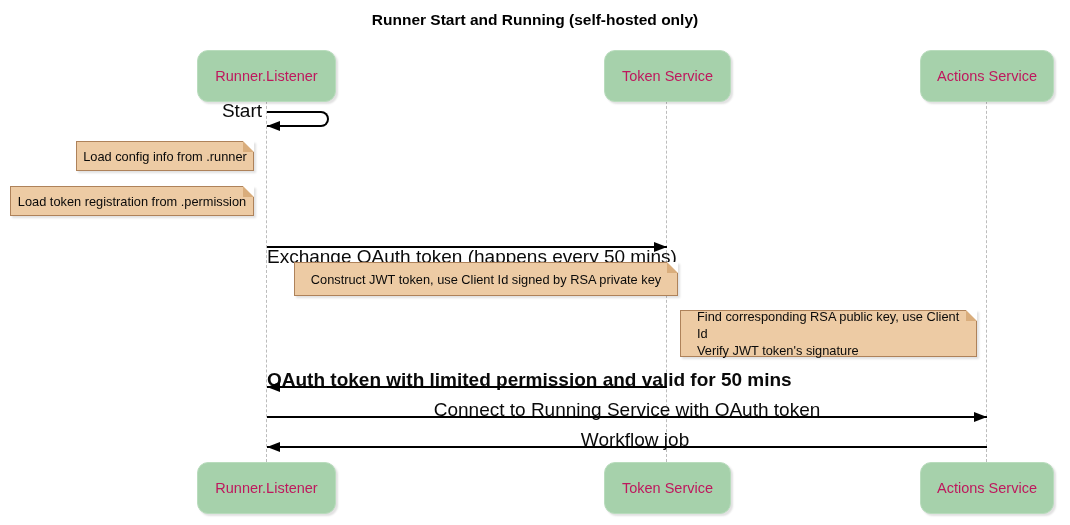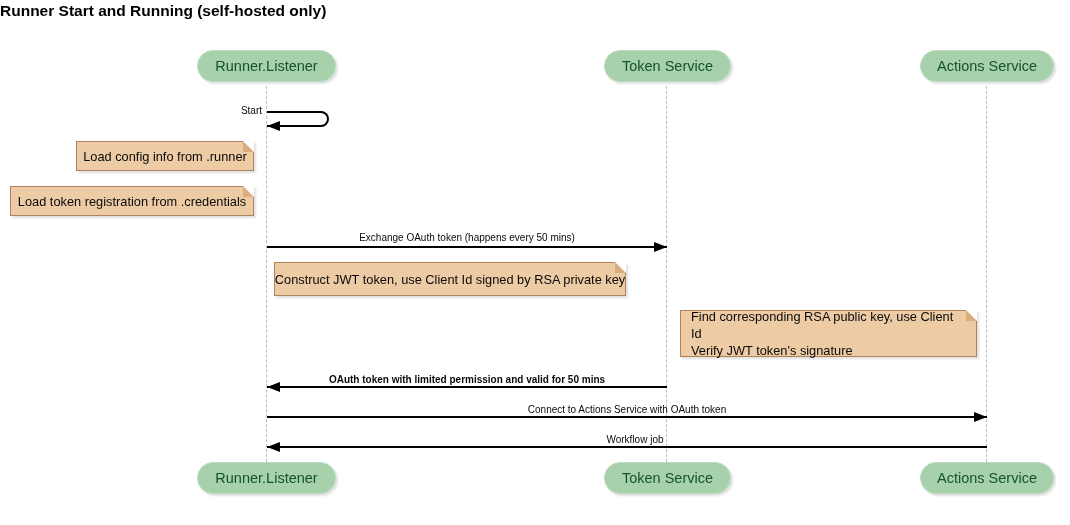--- a/index.html
+++ b/index.html
@@ -2,54 +2,54 @@
 <html style="--participant-fill: #a6d1ab; --participant-border: #b9dcbd; --note-fill: #edcba4; --note-border: #ae825a; --note-fold: #d9ad7c; --lifeline: #bcbcbc; --arrow: #000000;"><head>
 <meta charset="utf-8">
 <style>
   html,body{margin:0;padding:0;background:#fff;}
   *{box-sizing:border-box;}
   .canvas{
     position:relative;width:1070px;height:525px;background:#ffffff;
     font-family:"Liberation Sans","DejaVu Sans",sans-serif;color:#111;overflow:hidden;
   }
   .title{
-    position:absolute;top:2px;left:0;width:1070px;
+    position:absolute;top:11px;left:0;width:1070px;text-align:center;
     font-size:15.5px;font-weight:bold;color:#000;
   }
   .lifeline{
     position:absolute;top:86px;height:376px;width:0;
     border-left:1px dashed var(--lifeline,#bcbcbc);
   }
   .participant{
-    position:absolute;height:32px;border-radius:17px;
+    position:absolute;height:52px;border-radius:11px;
     background:var(--participant-fill,#a6d1ab);
     border:1px solid var(--participant-border,#b9dcbd);
     box-shadow:2px 2px 2px rgba(0,0,0,0.12);
     display:flex;align-items:center;justify-content:center;
-    font-size:14.5px;color:#14532d;white-space:nowrap;
+    font-size:14.5px;color:#be185d;white-space:nowrap;
   }
   .note{
     position:absolute;background:var(--note-fill,#edcba4);
     border:1px solid var(--note-border,#ae825a);
     box-shadow:2px 2px 2px rgba(0,0,0,0.12);
     font-size:12.8px;color:#0a0a0a;
     display:flex;align-items:center;justify-content:center;
     text-align:center;white-space:nowrap;padding:8px 8px;
   }
   .note.left-align{
     justify-content:flex-start;text-align:left;white-space:pre-line;
-    padding:4px 10px;line-height:17px;
+    padding:4px 16px;line-height:17px;
   }
   .note::after{
     content:'';position:absolute;top:-1px;right:-1px;width:0;height:0;
     border-top:11px solid #ffffff;border-left:11px solid var(--note-fold,#d9ad7c);
   }
   .msg-line{position:absolute;height:0;border-top:2px solid var(--arrow,#000);}
   .msg-label{
-    position:absolute;font-size:10px;line-height:14px;color:#0a0a0a;
+    position:absolute;font-size:19px;line-height:14px;color:#0a0a0a;
     white-space:nowrap;text-align:center;
   }
   .arrow-right{
     position:absolute;width:0;height:0;
     border-top:5px solid transparent;border-bottom:5px solid transparent;
     border-left:13px solid var(--arrow,#000);
   }
   .arrow-left{
     position:absolute;width:0;height:0;
     border-top:5px solid transparent;border-bottom:5px solid transparent;
@@ -82,41 +82,41 @@
   <div class="participant" style="left:920px;top:462px;width:134px;">Actions Service</div>
 
   <div>
     <div class="msg-label label-right" style="left:180px;top:104px;width:82px;">Start</div>
     <div class="self-loop"></div>
     <div class="arrow-left" style="left:267px;top:121px;"></div>
   </div>
 
   <div class="note" style="left:76px;top:141px;width:178px;height:30px;">Load config info from .runner</div>
 
-  <div class="note" style="left:10px;top:186px;width:244px;height:30px;">Load token registration from .credentials</div>
+  <div class="note" style="left:10px;top:186px;width:244px;height:30px;">Load token registration from .permission</div>
 
   <div>
-    <div class="msg-label" style="left:267px;top:231px;width:400px;">Exchange OAuth token (happens every 50 mins)</div>
+    <div class="msg-label" style="left:267px;top:250px;width:400px;">Exchange OAuth token (happens every 50 mins)</div>
     <div class="msg-line" style="left:267px;top:246px;width:400px;"></div>
     <div class="arrow-right" style="left:654px;top:242px;"></div>
   </div>
 
-  <div class="note" style="left:274px;top:262px;width:352px;height:34px;">Construct JWT token, use Client Id signed by RSA private key</div>
+  <div class="note" style="left:294px;top:262px;width:384px;height:34px;">Construct JWT token, use Client Id signed by RSA private key</div>
 
   <div class="note left-align" style="left:680px;top:310px;width:297px;height:47px;">Find corresponding RSA public key, use Client Id
 Verify JWT token's signature</div>
 
   <div>
     <div class="msg-label" style="left:267px;top:373px;width:400px;font-weight:bold;">OAuth token with limited permission and valid for 50 mins</div>
     <div class="msg-line" style="left:267px;top:386px;width:400px;"></div>
     <div class="arrow-left" style="left:267px;top:382px;"></div>
   </div>
 
   <div>
-    <div class="msg-label" style="left:267px;top:403px;width:720px;">Connect to Actions Service with OAuth token</div>
+    <div class="msg-label" style="left:267px;top:403px;width:720px;">Connect to Running Service with OAuth token</div>
     <div class="msg-line" style="left:267px;top:416px;width:720px;"></div>
     <div class="arrow-right" style="left:974px;top:412px;"></div>
   </div>
 
   <div>
     <div class="msg-label" style="left:275px;top:433px;width:720px;">Workflow job</div>
     <div class="msg-line" style="left:267px;top:446px;width:720px;"></div>
     <div class="arrow-left" style="left:267px;top:442px;"></div>
   </div>
 

